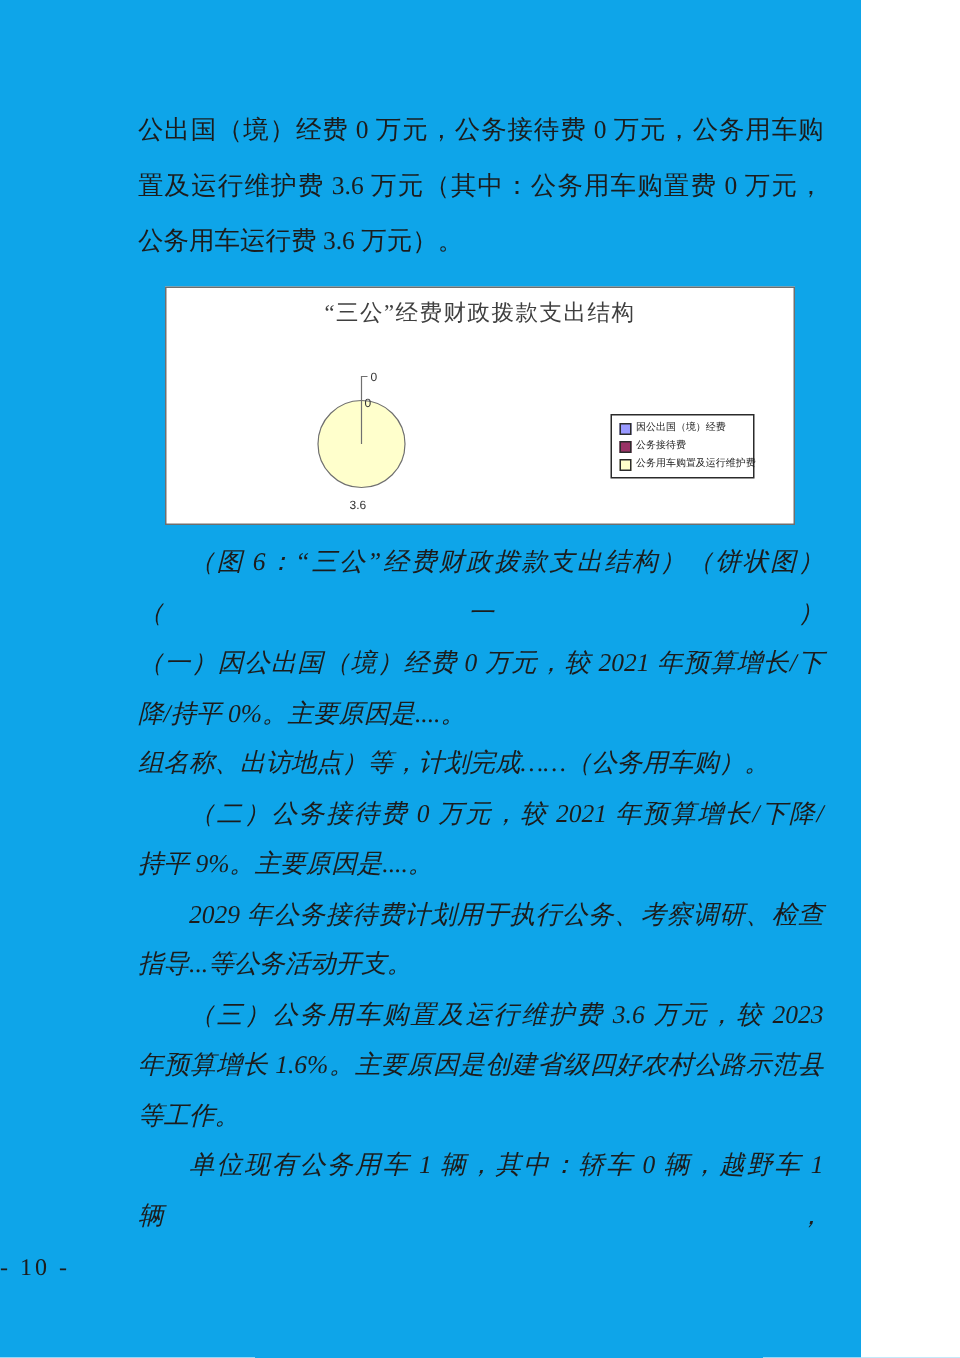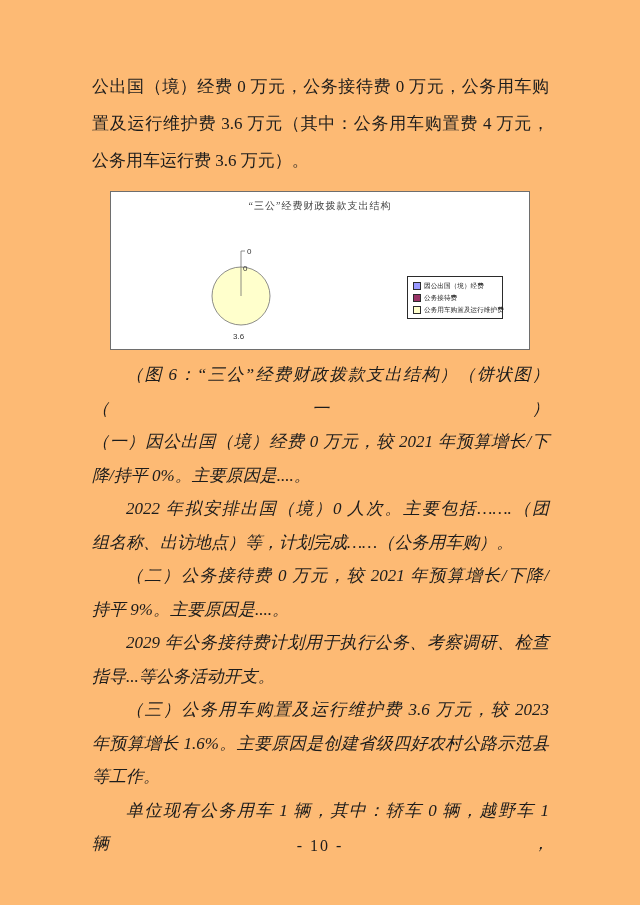--- a/index.html
+++ b/index.html
@@ -1,20 +1,20 @@
 <!DOCTYPE html>
 <html><head>
 <meta charset="utf-8">
 <style>
   html, body { margin: 0; padding: 0; background: #ffffff; }
   .page {
     position: relative;
-    width: 640px;
+    width: 574px;
     height: 905px;
-    background: #fdba74;
+    background: #0ea5e9;
     font-family: "Liberation Serif", "DejaVu Serif", serif;
     color: #1c1c1c;
     overflow: hidden;
   }
   .text-col {
     position: absolute;
     left: 92px;
     top: 68px;
     width: 457px;
   }
@@ -37,21 +37,21 @@
     height: 157px;
     border: 1px solid #6e6e6e;
     background: #ffffff;
   }
   .chart-title {
     position: absolute;
     top: 7px;
     left: 0;
     width: 100%;
     text-align: center;
-    font-size: 10px;
+    font-size: 15px;
     letter-spacing: 1px;
     color: #3f3f3f;
   }
   .chart-svg { position: absolute; left: 0; top: 0; }
   .legend {
     position: absolute;
     left: 296px;
     top: 84px;
     width: 96px;
     border: 1px solid #2b2b2b;
@@ -84,36 +84,36 @@
   .pie-label {
     font-size: 8px;
     fill: #333333;
     font-family: "Liberation Sans", "DejaVu Sans", sans-serif;
   }
   .page-number {
     position: absolute;
     left: 0;
     top: 837px;
     width: 100%;
-    text-align: center;
+    text-align: left;
     font-size: 16px;
     letter-spacing: 2px;
     color: #1c1c1c;
   }
 </style>
 </head>
 <body>
 
 <div class="page">
 
   <div class="text-col">
 
     <div>
       <div class="ln">公出国（境）经费 0 万元，公务接待费 0 万元，公务用车购</div>
-      <div class="ln">置及运行维护费 3.6 万元（其中：公务用车购置费 4 万元，</div>
+      <div class="ln">置及运行维护费 3.6 万元（其中：公务用车购置费 0 万元，</div>
       <div class="ln ln-end">公务用车运行费 3.6 万元）。</div>
     </div>
 
     <div class="figure">
       <div class="chart-title">“三公”经费财政拨款支出结构</div>
       <svg class="chart-svg" width="418" height="157" viewBox="0 0 418 157">
         <circle cx="130" cy="104" r="29" fill="#FFFFCC" stroke="#707070" stroke-width="0.8"></circle>
         <polyline points="130,104 130,59 134,59" fill="none" stroke="#707070" stroke-width="0.8"></polyline>
         <text class="pie-label" x="136" y="62">0</text>
         <text class="pie-label" x="132" y="79">0</text>
@@ -135,21 +135,20 @@
       </div>
     </div>
 
     <div class="bt">
       <div>
         <div class="ln ind">（图 6：“三公”经费财政拨款支出结构）（饼状图）（一）</div>
         <div class="ln">（一）因公出国（境）经费 0 万元，较 2021 年预算增长/下</div>
         <div class="ln ln-end">降/持平 0%。主要原因是....。</div>
       </div>
       <div>
-        <div class="ln ind">2022 年拟安排出国（境）0 人次。主要包括…….（团</div>
         <div class="ln ln-end">组名称、出访地点）等，计划完成……（公务用车购）。</div>
       </div>
       <div>
         <div class="ln ind">（二）公务接待费 0 万元，较 2021 年预算增长/下降/</div>
         <div class="ln ln-end">持平 9%。主要原因是....。</div>
       </div>
       <div>
         <div class="ln ind">2029 年公务接待费计划用于执行公务、考察调研、检查</div>
         <div class="ln ln-end">指导...等公务活动开支。</div>
       </div>

